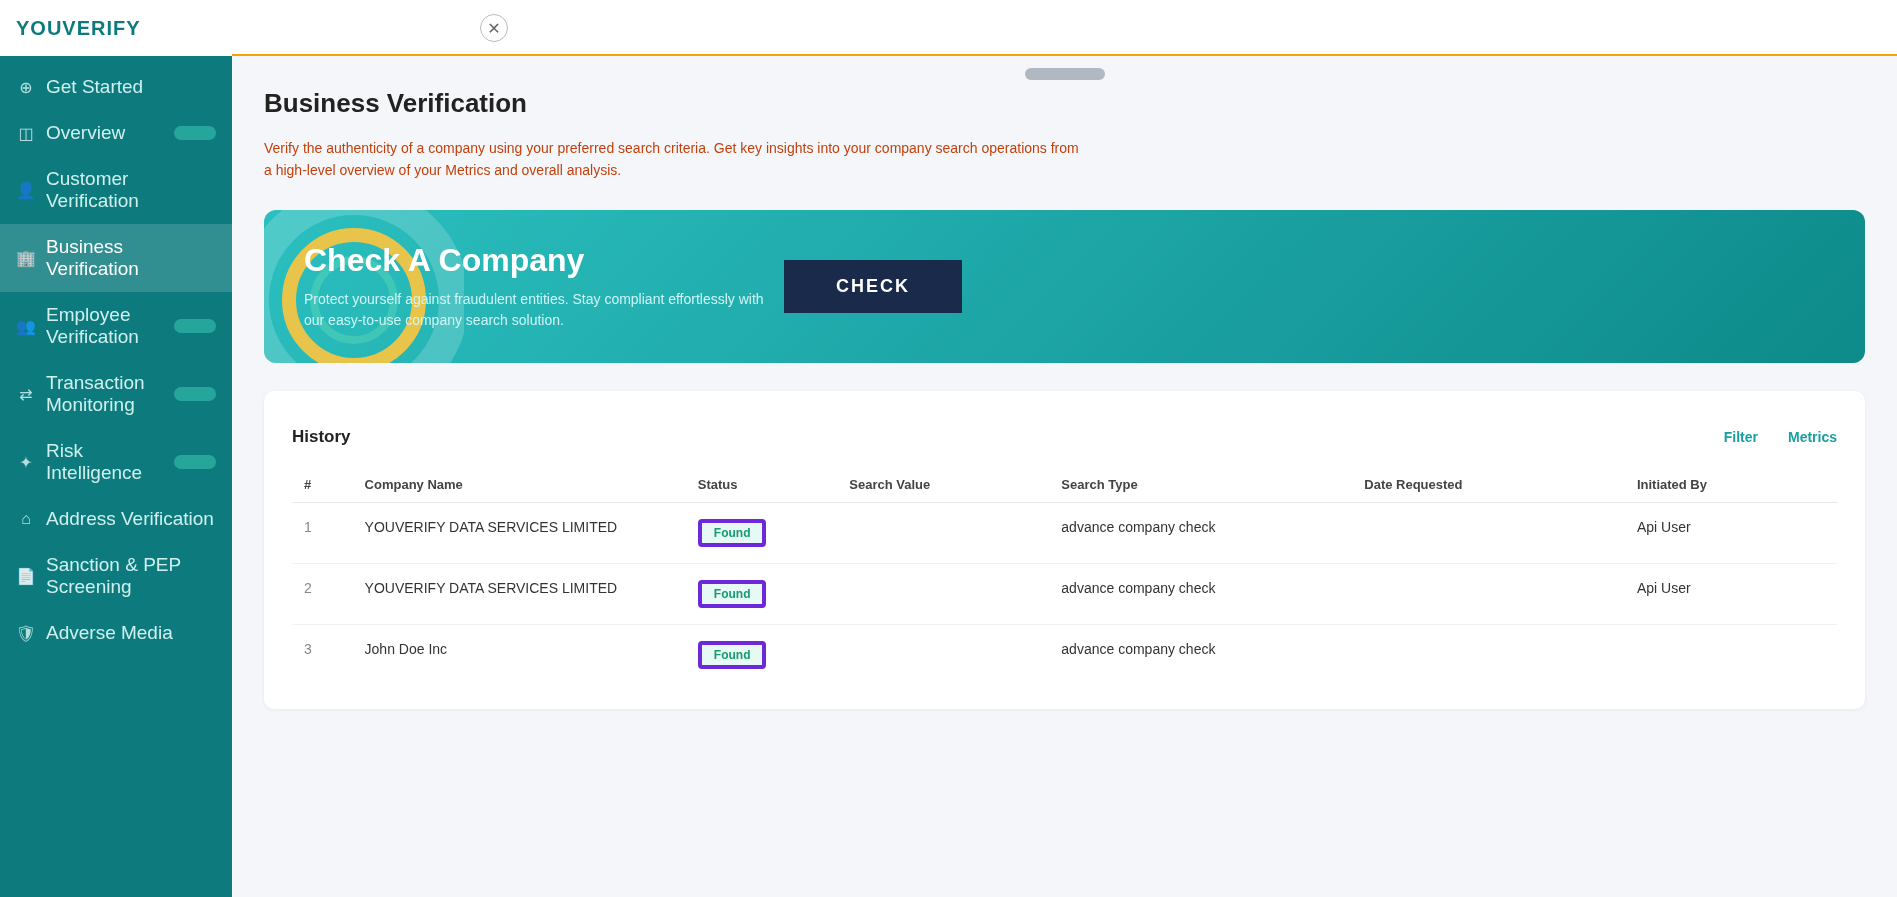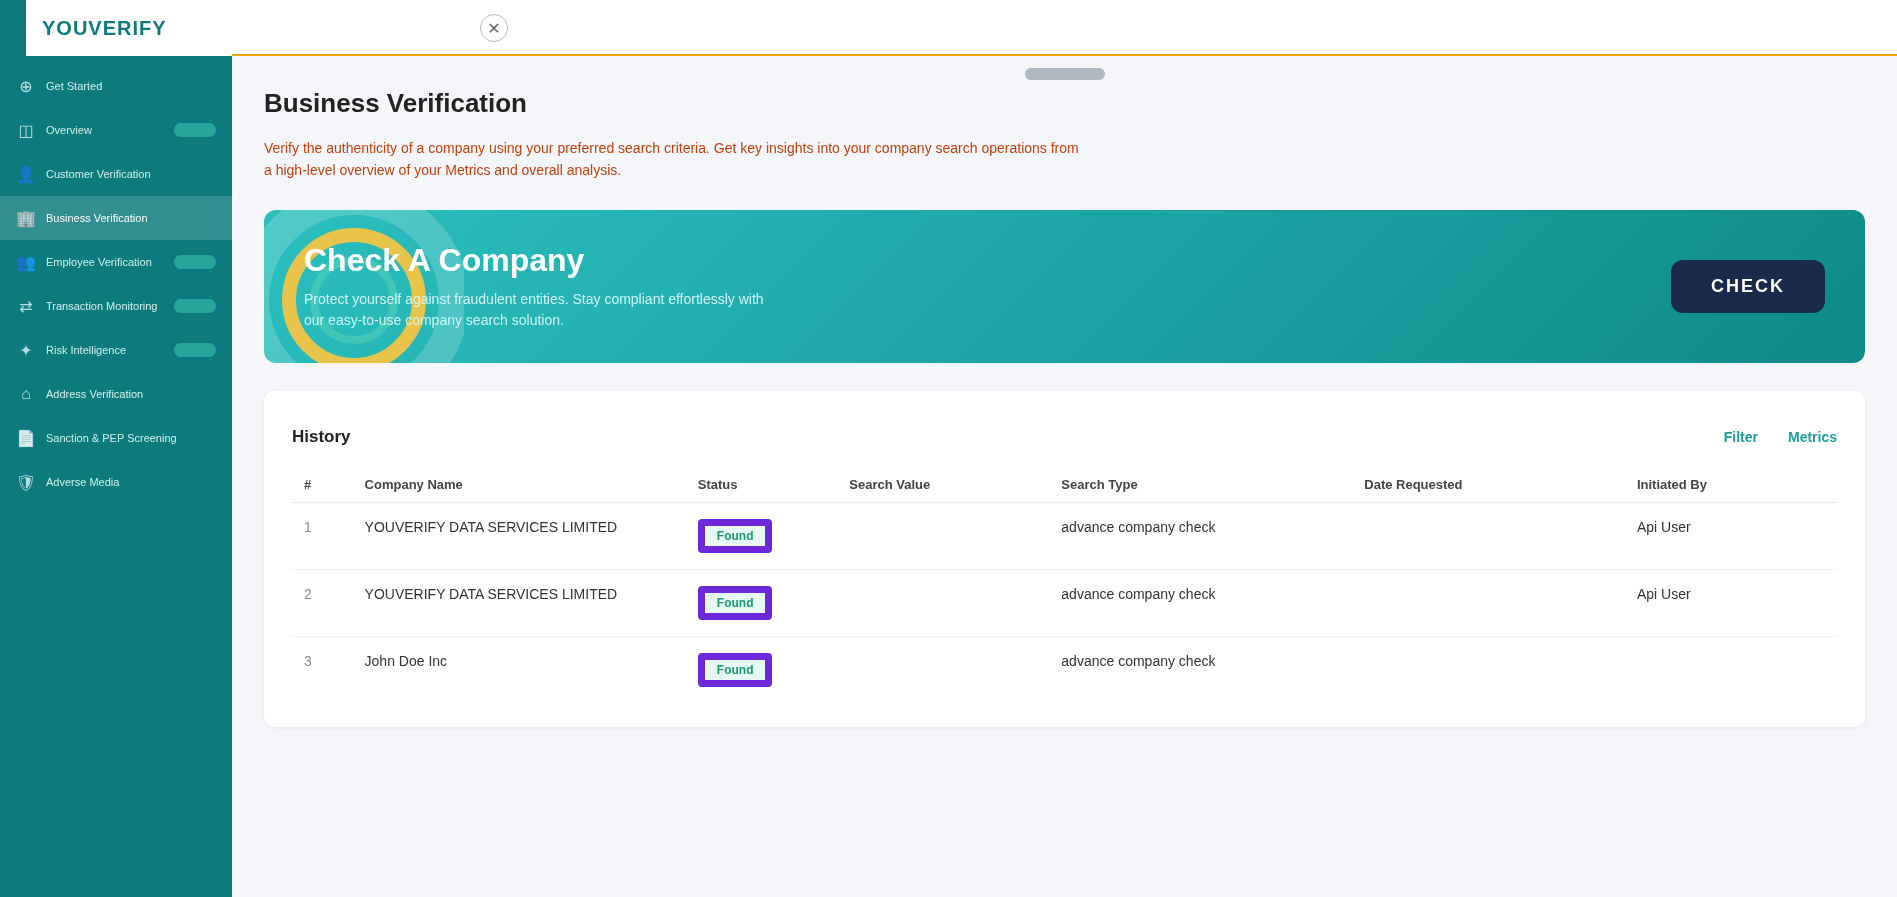--- a/index.html
+++ b/index.html
@@ -14,21 +14,20 @@
       flex-direction: column;
       height: 100%;
       overflow-y: auto;
     }
     .sidebar-logo {
       background: #fff;
       padding: 10px 16px;
       height: 56px;
       display: flex;
       align-items: center;
-      margin-left: 26px;
     }
     .logo-text {
       font-size: 20px;
       font-weight: 800;
       color: #0d7b7e;
       letter-spacing: 1px;
     }
     .sidebar-nav { flex: 1; padding: 8px 0; }
     .nav-item {
       display: flex;
@@ -46,21 +45,21 @@
     }
     .nav-item .nav-icon {
       width: 20px;
       height: 20px;
       display: flex;
       align-items: center;
       justify-content: center;
       font-size: 16px;
       opacity: 0.85;
     }
-    .nav-item .nav-label { flex: 1; font-size: 11px; }
+    .nav-item .nav-label { flex: 1; font-size: 19px; }
     .nav-badge {
       background: #4db6ac;
       border-radius: 10px;
       padding: 2px 10px;
       font-size: 11px;
       color: #fff;
       min-width: 40px;
       text-align: center;
     }
     .nav-badge.green { background: #26a69a; }
@@ -129,21 +128,20 @@
       max-width: 820px;
     }
 
     
     .banner {
       background: linear-gradient(135deg, #2bbfbf 0%, #1a9fa0 60%, #0d8a8a 100%);
       border-radius: 12px;
       padding: 32px 40px;
       display: flex;
       align-items: center;
-      justify-content: space-between;
       margin-bottom: 28px;
       position: relative;
       overflow: hidden;
     }
     .banner-circle-bg {
       position: absolute;
       left: -20px;
       top: -20px;
       width: 220px;
       height: 220px;
@@ -158,22 +156,22 @@
     .banner-desc {
       font-size: 14px;
       color: #d0f5f5;
       max-width: 480px;
       line-height: 1.5;
     }
     .check-btn {
       background: #1a2a4a;
       color: #fff;
       border: none;
-      border-radius: 12px;
-      padding: 16px 40px;
+      border-radius: 0;
+      padding: 16px 52px;
       font-size: 18px;
       font-weight: 700;
       letter-spacing: 2px;
       cursor: pointer;
       position: relative;
       z-index: 2;
     }
 
     
     .history-card {
@@ -222,21 +220,21 @@
     tbody tr:last-child { border-bottom: none; }
     tbody td {
       padding: 16px 12px;
       color: #333;
       vertical-align: top;
     }
     .status-badge {
       display: inline-block;
       background: #e6f9f4;
       color: #1a9a70;
-      border: 7px solid #6d28d9;
+      border: 4px solid #6d28d9;
       border-radius: 4px;
       padding: 3px 12px;
       font-size: 12px;
       font-weight: 600;
     }
     .col-num { width: 40px; color: #888; }
     .col-company { width: 220px; }
     .col-status { width: 100px; }
     .col-searchval { width: 140px; }
     .col-searchtype { width: 200px; }

